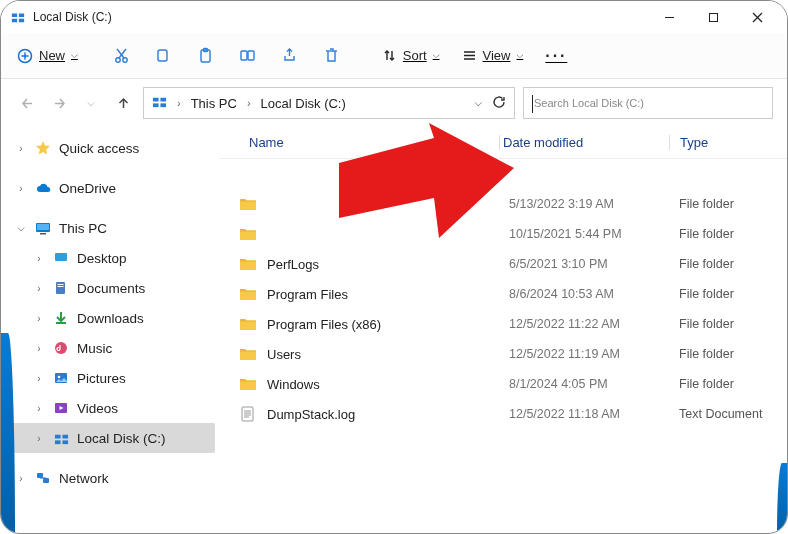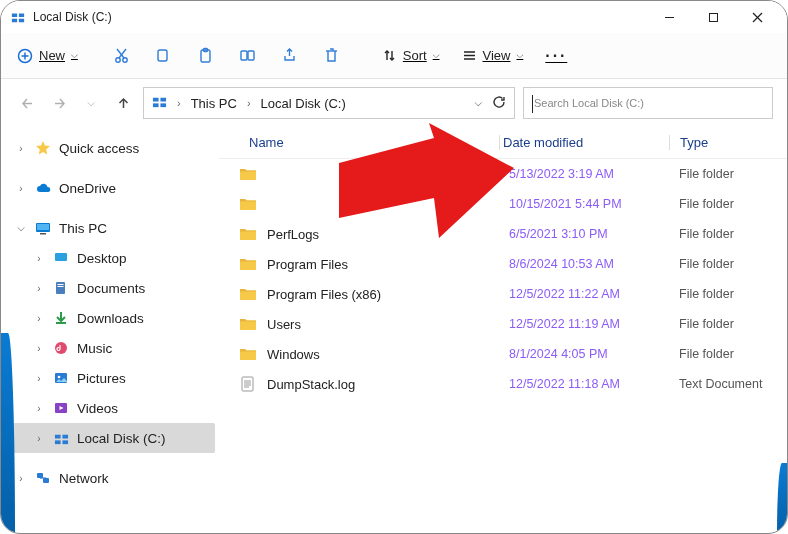--- a/index.html
+++ b/index.html
@@ -36,29 +36,29 @@
 
   .body { display:flex; height:calc(534px - 32px - 46px - 48px); }
   .sidebar { width:218px; padding:6px 4px; overflow:hidden; font-size:13.5px; color:#222; }
   .side-item { display:flex; align-items:center; gap:7px; height:30px; padding:0 6px 0 10px; border-radius:2px; }
   .side-item .chv { width:12px; display:flex; justify-content:center; color:#666; font-size:10px; }
   .side-item .ic { width:18px; display:flex; justify-content:center; }
   .side-item.sel { background:#d9d9d9; }
   .side-group-spacer { height:10px; }
   .indent { padding-left:28px; }
 
-  .main { flex:1; display:flex; flex-direction:column; position:relative; }
+  .main { flex:1; display:flex; flex-direction:column; position:relative;gap:30px; }
   .headers { display:flex; height:32px; align-items:center; font-size:13px; color:#1a3e8c; border-bottom:1px solid #eee; }
   .h-name { width:280px; padding-left:30px; }
   .h-date { width:170px; border-left:1px solid #ddd; padding-left:3px; }
   .h-type { flex:1; border-left:1px solid #ddd; padding-left:10px; }
   .rows { flex:1; overflow:hidden; }
   .row { display:flex; align-items:center; height:30px; font-size:13px; color:#222; }
   .c-name { width:280px; display:flex; align-items:center; gap:10px; padding-left:20px; }
-  .c-date { width:170px; padding-left:10px; color:#8b5cf6; font-size:12.5px; }
+  .c-date { width:170px; padding-left:10px; color:#737373; font-size:12.5px; }
   .c-type { flex:1; padding-left:10px; color:#555; font-size:12.5px; }
   .folder-ic svg, .file-ic svg { width:18px; height:18px; display:block; }
 
   .arrow-overlay { position:absolute; left:338px; top:122px; pointer-events:none; z-index:50; }
   .sliver { position:absolute; left:0; bottom:0; width:14px; height:200px; background:linear-gradient(180deg,#0a7bd3,#0560a8); border-top-right-radius:50% 100%; z-index:0; pointer-events:none; }
   .sliver2 { position:absolute; right:0; bottom:0; width:10px; height:70px; background:linear-gradient(180deg,#0a7bd3,#0560a8); border-top-left-radius:50% 100%; z-index:0; pointer-events:none; }
 </style>
 </head>
 <body>
 

